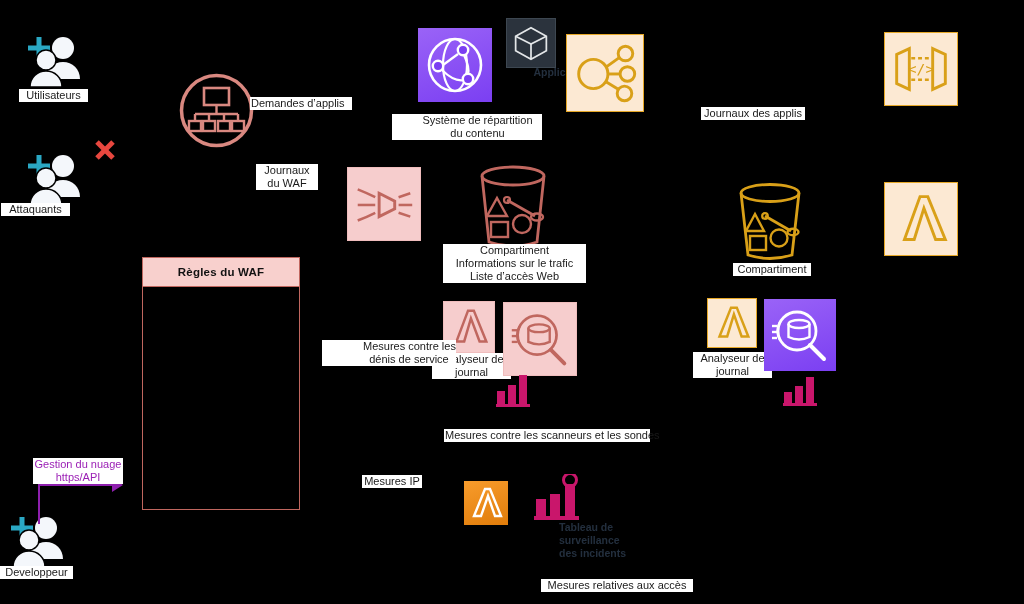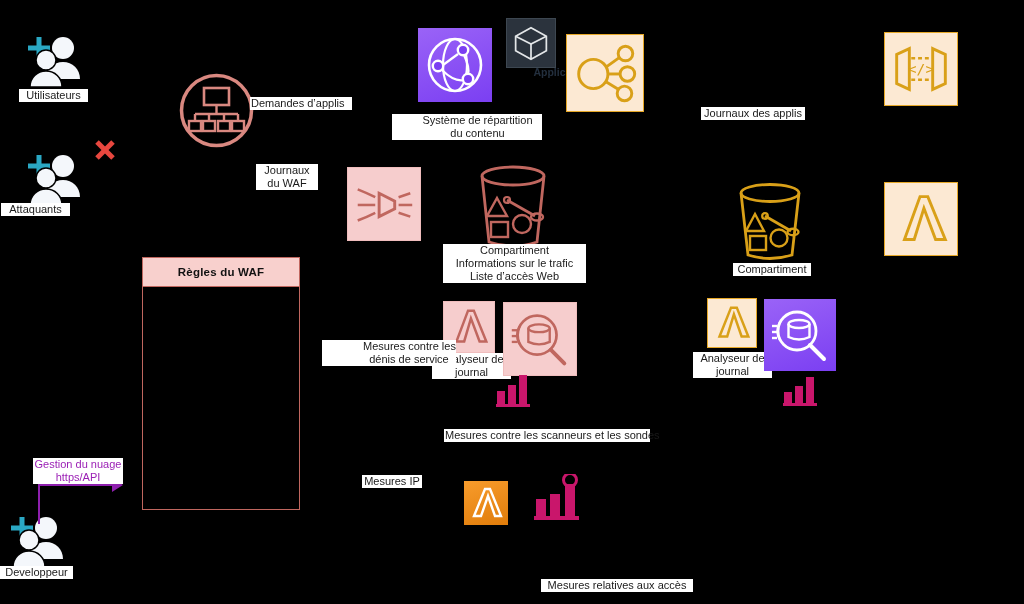--- a/index.html
+++ b/index.html
@@ -299,20 +299,23 @@
     <svg width="56" height="48" viewBox="0 0 56 48">
       <g fill="#c9166b">
         <rect x="3" y="25" width="10" height="18"></rect>
         <rect x="17" y="20" width="10" height="23"></rect>
         <rect x="32" y="10" width="10" height="33"></rect>
         <rect x="1" y="42" width="45" height="4"></rect>
       </g>
       <circle cx="37" cy="6" r="6.5" fill="none" stroke="#c9166b" stroke-width="3"></circle>
     </svg>
   </div>
+  <div class="lbl dark" style="left:528px;top:521px;width:82px;font-size:10.5px;line-height:13px;text-align:left;">Tableau de
+surveillance
+des incidents</div>
 
   <div class="lbl" style="left:322px;top:340px;width:92px;padding-left:41px;">Mesures contre les
 dénis de service</div>
   <div class="lbl" style="left:444px;top:429px;width:204px;">Mesures contre les scanneurs et les sondes</div>
   <div class="lbl" style="left:342px;top:475px;width:58px;margin-left:20px;">Mesures IP</div>
   <div class="lbl" style="left:541px;top:579px;width:150px;">Mesures relatives aux accès</div>
 
   <div class="line" style="left:38px;top:485px;width:1.6px;height:39px;"></div>
   <div class="line" style="left:38px;top:484px;width:76px;height:1.6px;"></div>
   <div class="arrow" style="left:112px;top:478px;border-width:7px 0 7px 11px;border-color:transparent transparent transparent #8e1fae;"></div>

